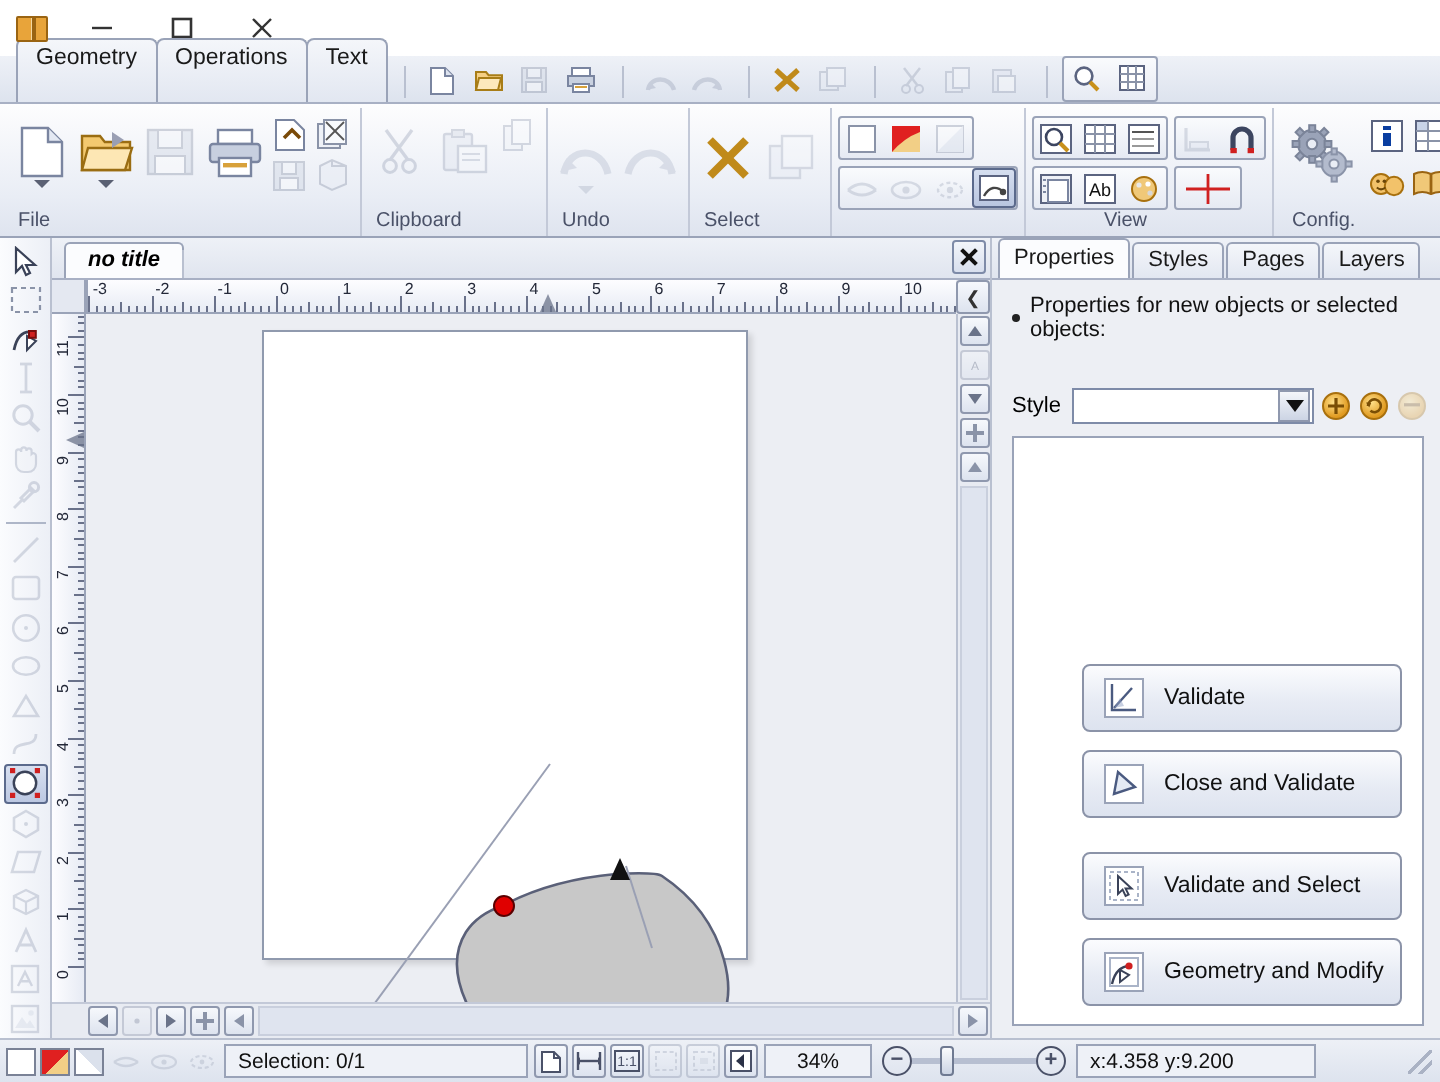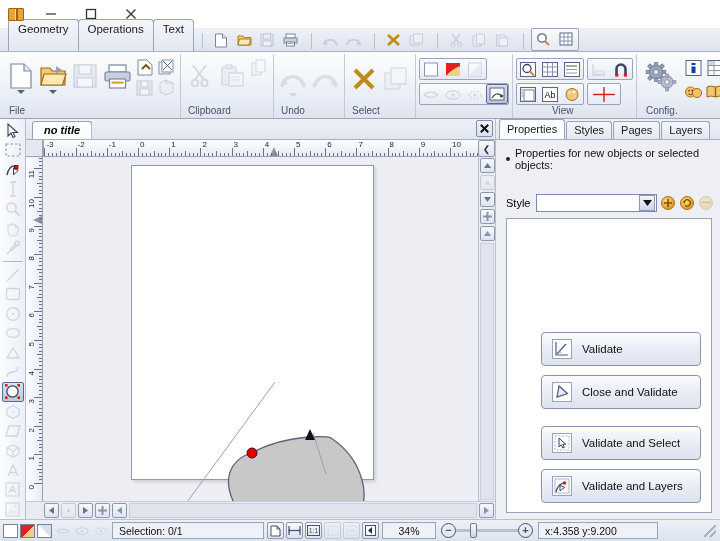--- a/index.html
+++ b/index.html
@@ -1381,21 +1381,21 @@
           </div>
           <div class="pbtn">
             <div class="pbtn-ic">
               <svg width="16" height="16" viewBox="0 0 16 16">
                   <rect x="1" y="1" width="14" height="14" fill="none" stroke="#aab4c8"></rect>
                   <path d="M2 14 Q4 5 11 5" fill="none" stroke="#3a4258" stroke-width="1.2"></path>
                   <path d="M6 13 L6 7 L10.5 9.5z" fill="#fff" stroke="#3a4258"></path>
                   <circle cx="10.5" cy="5" r="1.8" fill="#d02020"></circle>
                 </svg>
             </div>
-            <span>Validate and Layers</span>
+            <span>Geometry and Modify</span>
           </div>
         </div>
       </div>
     </div>
   </div>
 
   <div class="statusbar">
     <div class="sb-swatch" style="background:#fff"></div>
     <div class="sb-swatch" style="background:linear-gradient(135deg,#e02020 55%,#f2cf86 55%)"></div>
     <div class="sb-swatch" style="background:linear-gradient(45deg,#fff 52%,#dbe1ec 52%)"></div>

